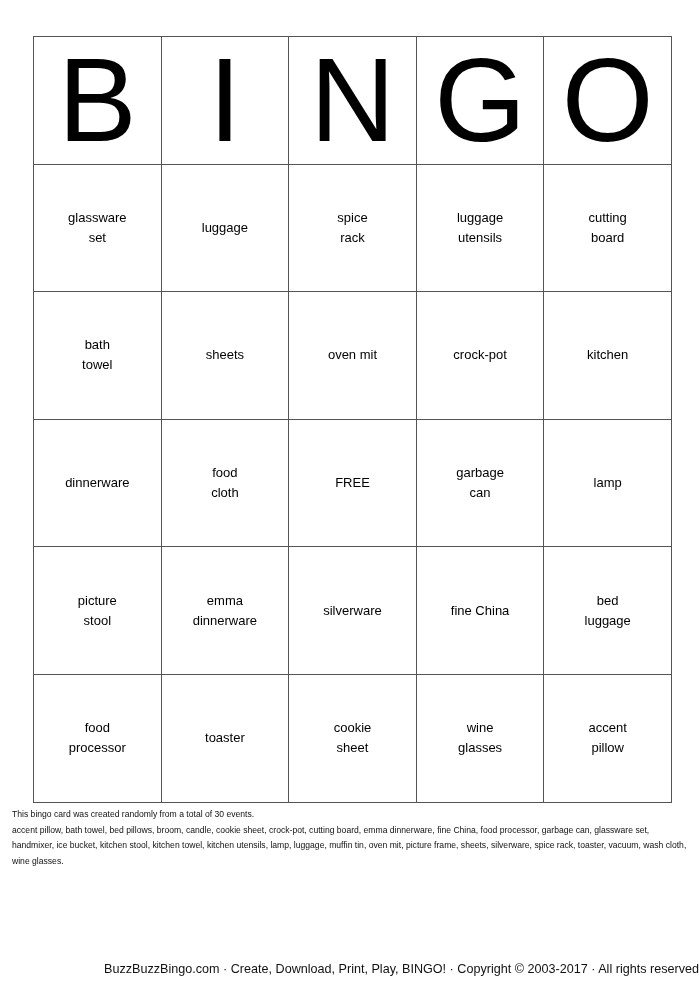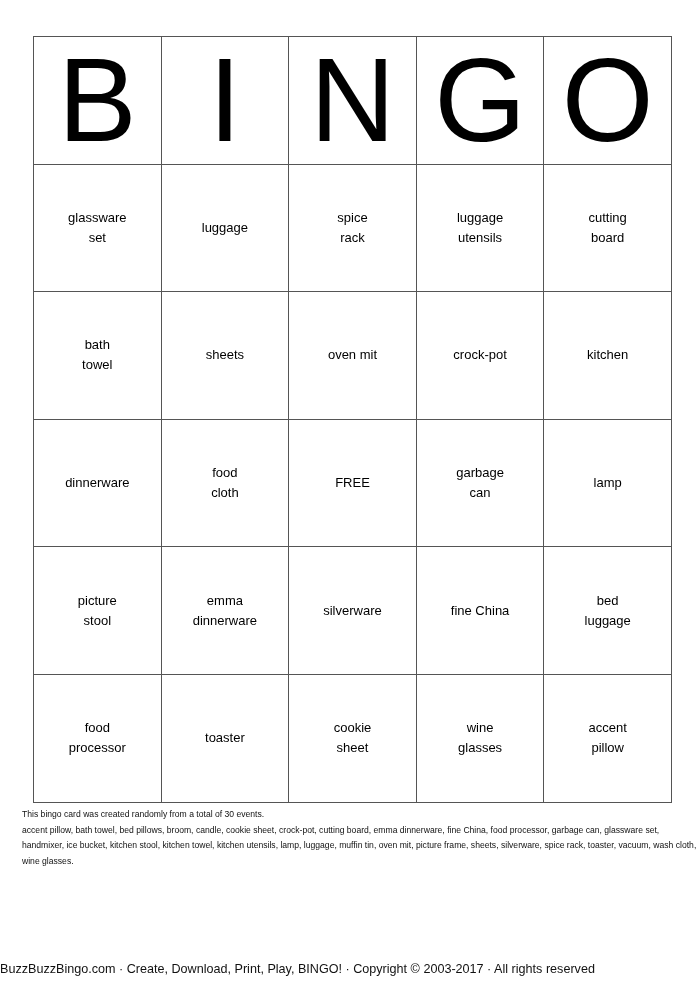--- a/index.html
+++ b/index.html
@@ -4,23 +4,23 @@
   <style>
     html, body { margin: 0; padding: 0; background: #ffffff; }
     body { width: 699px; height: 989px; position: relative; overflow: hidden;
            font-family: "Liberation Sans", sans-serif; color: #000; }
     .grid { position: absolute; left: 33px; top: 36px; width: 633px; height: 760px;
             border-collapse: collapse; table-layout: fixed; }
     .grid td { border: 1px solid #555; width: 126.6px; height: 126.6px; padding: 0;
                text-align: center; vertical-align: middle; }
     .hdr td { font-size: 118px; line-height: 1; }
     .cell { font-size: 13px; line-height: 20px; white-space: pre-line; }
-    .note { position: absolute; left: 22px; top: 807px; width: 675px;
+    .note { position: absolute; left: 12px; top: 807px; width: 675px;
             font-size: 8.6px; line-height: 15.5px; color: #111; }
-    .footer { position: absolute; left: 0; width: 699px; top: 962px; text-align: left;
+    .footer { position: absolute; left: 0; width: 699px; top: 962px; text-align: right;
               font-size: 12.6px; color: #111; }
   </style>
 </head>
 <body>
 
 <table class="grid">
   <tbody>
       <tr class="hdr">
     <td>B</td>
     <td>I</td>

